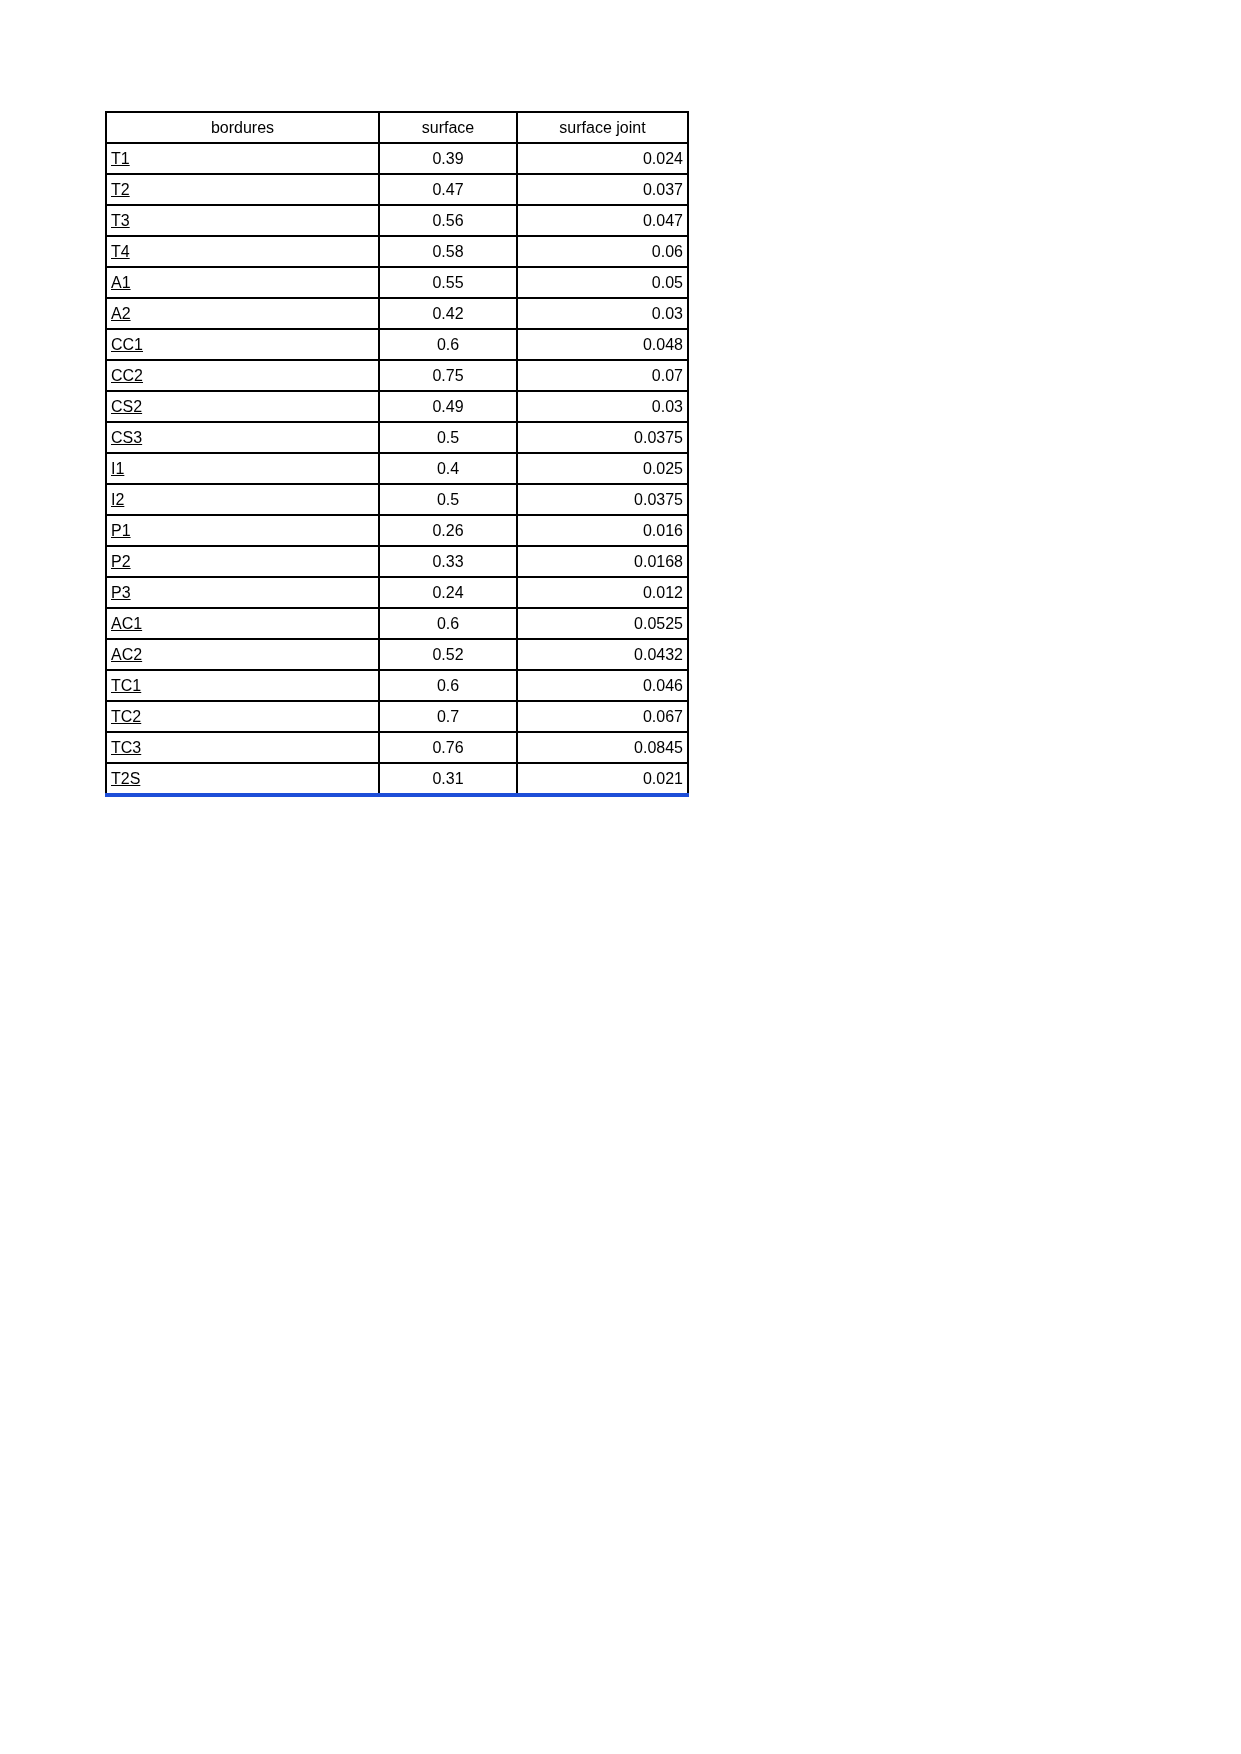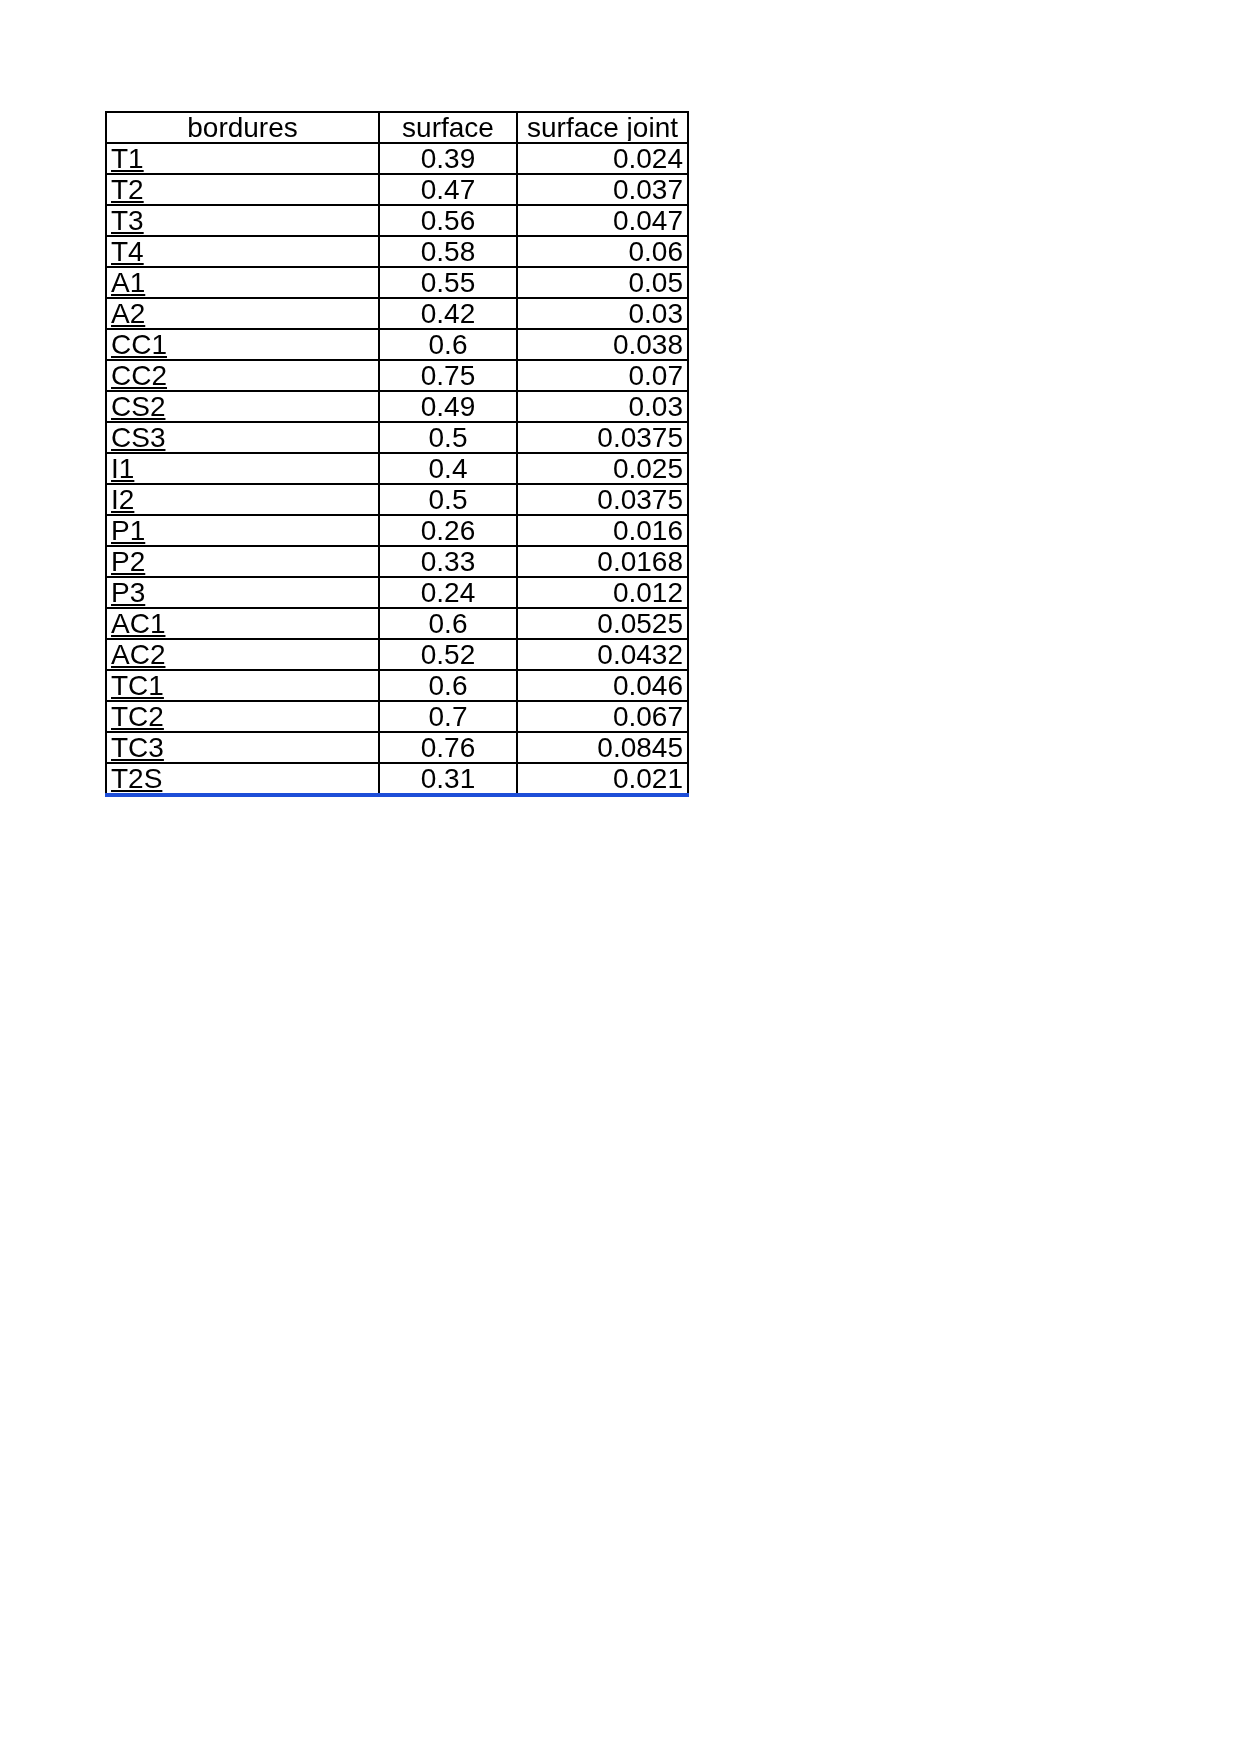--- a/index.html
+++ b/index.html
@@ -14,21 +14,21 @@
     overflow: hidden;
     font-family: "Liberation Sans", sans-serif;
     color: #000000;
   }
   .sheet-table {
     position: absolute;
     left: 105px;
     top: 111px;
     border-collapse: collapse;
     table-layout: fixed;
-    font-size: 28px;
+    font-size: 16px;
     background: #ffffff;
   }
   .sheet-table th,
   .sheet-table td {
     border: 2px solid #000000;
     height: 29px;            
     padding: 0 4px;
     font-weight: 400;
     white-space: nowrap;
     overflow: hidden;
@@ -84,21 +84,21 @@
         <td class="col-joint col-w-joint">0.05</td>
       </tr>
       <tr>
         <td class="col-bordures col-w-bordures">A2</td>
         <td class="col-surface col-w-surface">0.42</td>
         <td class="col-joint col-w-joint">0.03</td>
       </tr>
       <tr>
         <td class="col-bordures col-w-bordures">CC1</td>
         <td class="col-surface col-w-surface">0.6</td>
-        <td class="col-joint col-w-joint">0.038</td>
+        <td class="col-joint col-w-joint">0.048</td>
       </tr>
       <tr>
         <td class="col-bordures col-w-bordures">CC2</td>
         <td class="col-surface col-w-surface">0.75</td>
         <td class="col-joint col-w-joint">0.07</td>
       </tr>
       <tr>
         <td class="col-bordures col-w-bordures">CS2</td>
         <td class="col-surface col-w-surface">0.49</td>
         <td class="col-joint col-w-joint">0.03</td>

